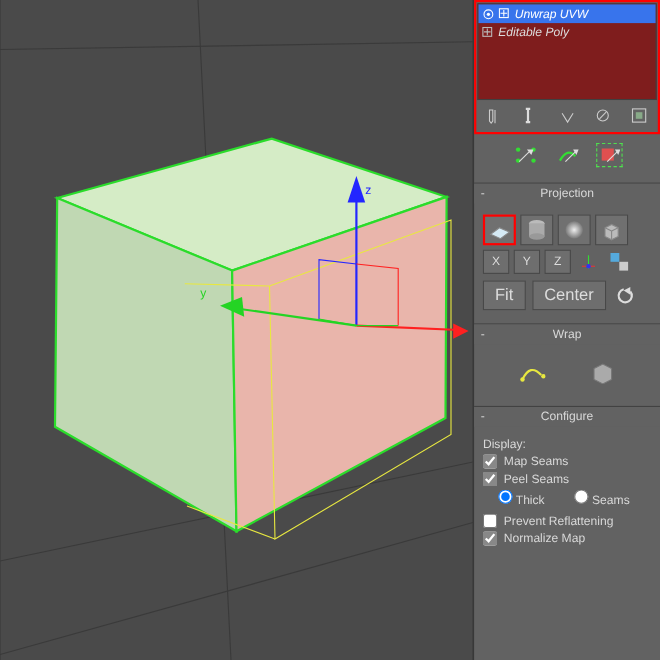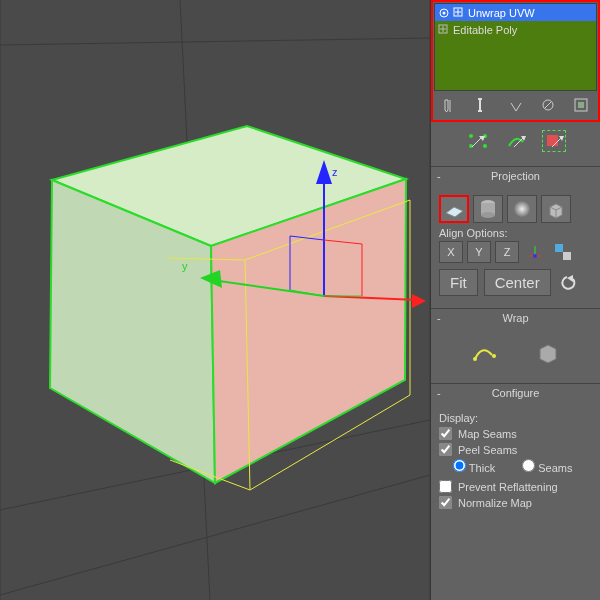--- a/index.html
+++ b/index.html
@@ -4,21 +4,21 @@
 <style>
 * { margin: 0; padding: 0; box-sizing: border-box; font-family: Arial, sans-serif; }
 body { background: #4a4a4a; width: 600px; height: 600px; overflow: hidden; position: relative; }
 
 .viewport { position: absolute; left: 0; top: 0; width: 430px; height: 600px; background: #4a4a4a; }
 
 .sidebar { position: absolute; right: 0; top: 0; width: 170px; height: 600px; background: #626262; border-left: 1px solid #383838; }
 
 
 .stack-outer { border: 2px solid #ff0000; position: absolute; left: 0; right: 0; top: 0; background: #626262; padding: 1px; }
-.stack { background: #4d7c0f; height: 88px; border: 1px solid #404040; }
+.stack { background: #7f1d1d; height: 88px; border: 1px solid #404040; font-style: italic; }
 .stack-item { display: flex; align-items: center; height: 17px; padding: 1px 3px; font-size: 11px; color: #dcdcdc; }
 .stack-item.sel { background: #3874ec; color: #fff; }
 .stack-icon { width: 12px; height: 12px; margin-right: 3px; display: inline-block; }
 
 .stack-icons { display: flex; justify-content: space-between; padding: 4px 6px; background: #626262; height: 28px; align-items: center; }
 .sicon { width: 20px; height: 20px; display: flex; align-items: center; justify-content: center; color: #ccc; font-size: 13px; cursor: pointer; }
 
 
 .rollout { border-top: 1px solid #424242; margin-top: 6px; }
 .rollout-hdr { background: #626262; color: #d8d8d8; font-size: 11px; padding: 3px 0; text-align: center; position: relative; }
@@ -211,21 +211,20 @@
           </div>
         <div class="proj-btn">
             <svg width="20" height="20">
               <polygon points="4,8 10,5 16,8 16,16 10,19 4,16" fill="#bbb" stroke="#888"></polygon>
               <line x1="4" y1="8" x2="10" y2="11" stroke="#888"></line>
               <line x1="16" y1="8" x2="10" y2="11" stroke="#888"></line>
               <line x1="10" y1="11" x2="10" y2="19" stroke="#888"></line>
             </svg>
           </div>
       </div>
-      <div class="label-txt">Align Options:</div>
       <div class="axis-row">
         <div class="axis-btn">X</div>
         <div class="axis-btn">Y</div>
         <div class="axis-btn">Z</div>
         <div class="sel-icon">
             <svg width="20" height="20">
               <line x1="10" y1="16" x2="10" y2="4" stroke="#3d3"></line>
               <line x1="4" y1="14" x2="16" y2="14" stroke="#e33"></line>
               <circle cx="10" cy="14" r="2" fill="#33e"></circle>
             </svg>

